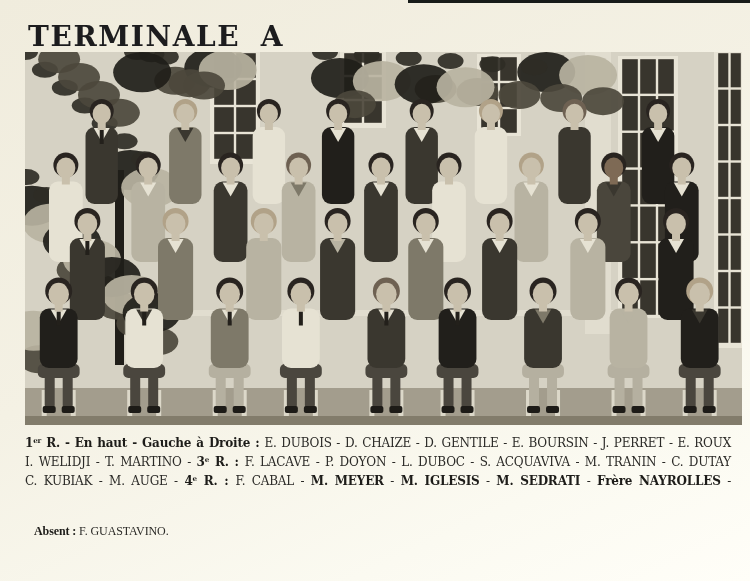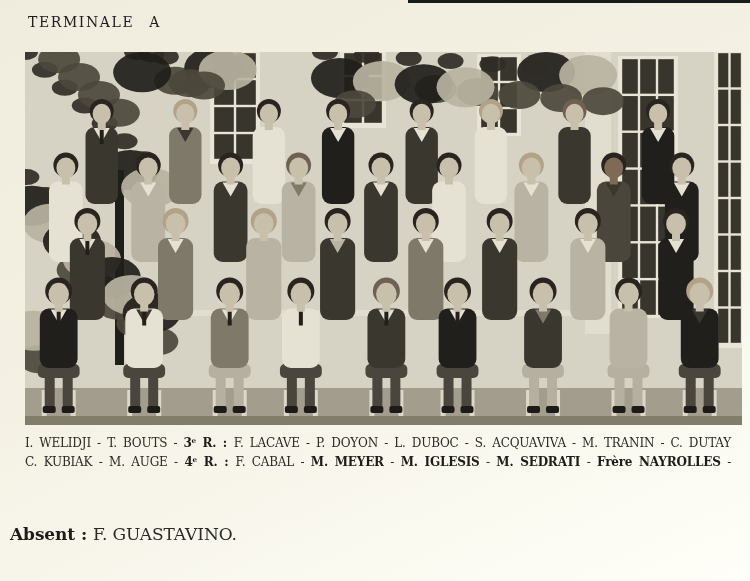--- a/index.html
+++ b/index.html
@@ -4,34 +4,34 @@
 <style>
   html,body{margin:0;padding:0;background:#ffffff;}
   .page{
     position:relative;width:750px;height:581px;overflow:hidden;
     background:linear-gradient(155deg,#f0ecdd 0%,#f4f1e4 45%,#fbfaf1 80%,#fffef8 100%);
     font-family:"DejaVu Serif","Liberation Serif",serif;
     color:#24231f;
   }
   .scan-strip{position:absolute;top:0;left:408px;width:342px;height:3px;background:#171b19;}
   .title{
-    position:absolute;left:28px;top:14px;margin:0;
-    font-size:14px;font-weight:normal;letter-spacing:1.6px;word-spacing:9px;color:#1c1c1e;
+    position:absolute;left:28px;top:20px;margin:0;
+    font-size:28px;font-weight:bold;letter-spacing:1.6px;word-spacing:9px;color:#1c1c1e;
   }
   .photo{position:absolute;left:25px;top:52px;width:717px;height:373px;margin:0;}
   .photo svg{display:block;width:717px;height:373px;}
   .caption{
     position:absolute;left:25px;top:434px;width:706px;
     font-size:12px;line-height:19px;letter-spacing:-0.2px;color:#2b2a27;
   }
   .cap-line{white-space:nowrap;}
   .cap-line.just{text-align:justify;text-align-last:justify;}
   .b{font-weight:bold;color:#1d1c19;}
   sup{font-size:0.60em;line-height:0;vertical-align:0.5em;}
-  .note{position:absolute;left:10px;font-size:17px;letter-spacing:-0.1px;color:#2b2a27;white-space:nowrap;}
+  .note{position:absolute;left:34px;font-size:12px;letter-spacing:-0.1px;color:#2b2a27;white-space:nowrap;font-family:Liberation Serif, serif;}
   .absent-line{top:524px;}
   .teacher-line{top:548px;}
 </style>
 </head>
 <body>
 
 <div class="page">
   <div class="scan-strip"></div>
   <h1 class="title">TERMINALE A</h1>
 
@@ -394,18 +394,19 @@
         <rect x="653.772" y="312" width="41.85" height="14" rx="5" fill="#4a463e"></rect>
         <rect x="655.797" y="256.5" width="37.8" height="59.5" rx="9" fill="#211f1b"></rect>
         <path d="M666.697 257.5 L682.697 257.5 L674.697 271.5 Z" fill="#3a372f"></path>
         <rect x="670.697" y="249.5" width="8" height="10" fill="#c9c0ac"></rect>
         <circle cx="674.697" cy="239" r="13.5" fill="#b1a288"></circle>
         <ellipse cx="674.697" cy="242.16" rx="10.26" ry="11.34" fill="#c9c0ac"></ellipse>
       </svg>
   </figure>
 
   <div class="caption">
-      <div class="cap-line just"><span>I. WELIDJI - T. BOUTS - </span><span class="b">3</span><sup class="b">e</sup><span class="b"> R. : </span><span>F. LACAVE - P. DOYON - L. DUBOC - S. ACQUAVIVA - M. TRANIN - C. DUTAY</span></div>
+      <div class="cap-line just"><span class="b">1</span><sup class="b">er</sup><span class="b"> R. - En haut - Gauche à Droite : </span><span>E. DUBOIS - D. CHAIZE - D. GENTILE - E. BOURSIN - J. PERRET - E. ROUX</span></div>
+      <div class="cap-line just"><span>I. WELIDJI - T. MARTINO - </span><span class="b">3</span><sup class="b">e</sup><span class="b"> R. : </span><span>F. LACAVE - P. DOYON - L. DUBOC - S. ACQUAVIVA - M. TRANIN - C. DUTAY</span></div>
       <div class="cap-line just"><span>C. KUBIAK - M. AUGE - </span><span class="b">4</span><sup class="b">e</sup><span class="b"> R. : </span><span>F. CABAL - </span><span class="b">M. MEYER</span><span> - </span><span class="b">M. IGLESIS</span><span> - </span><span class="b">M. SEDRATI</span><span> - </span><span class="b">Frère NAYROLLES</span><span> -</span></div>
     </div>
 
   <div class="note absent-line"><span class="b">Absent : </span><span>F. GUASTAVINO.</span></div>
 </div>
 
 </body></html>

